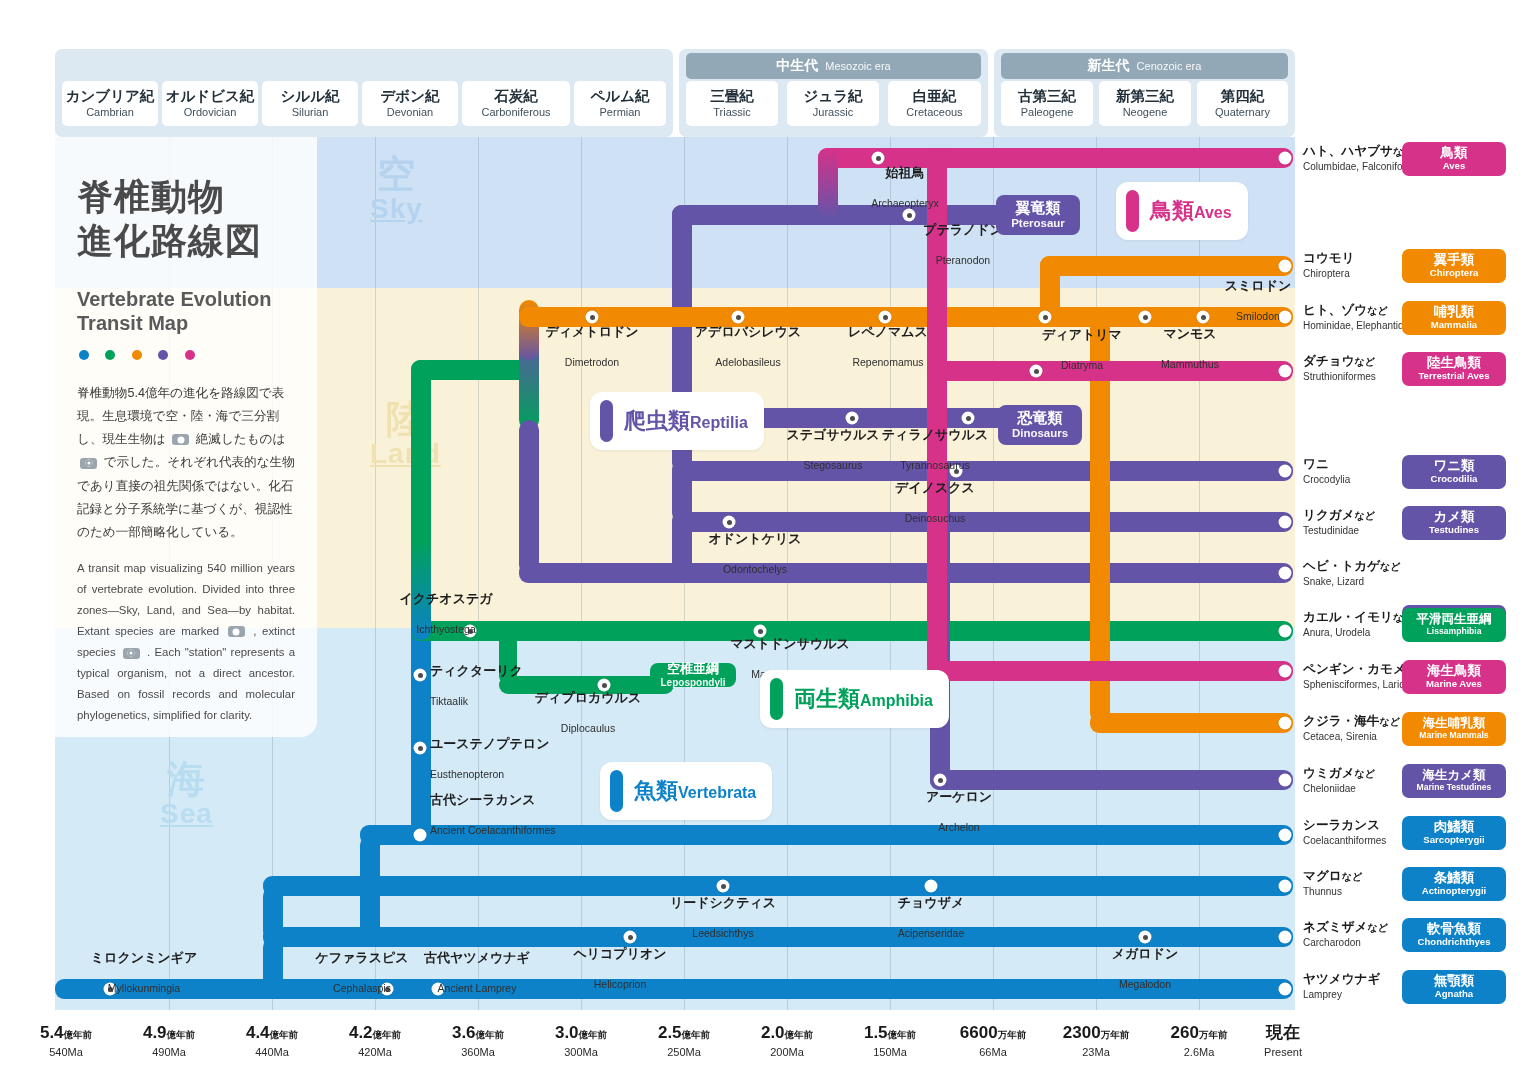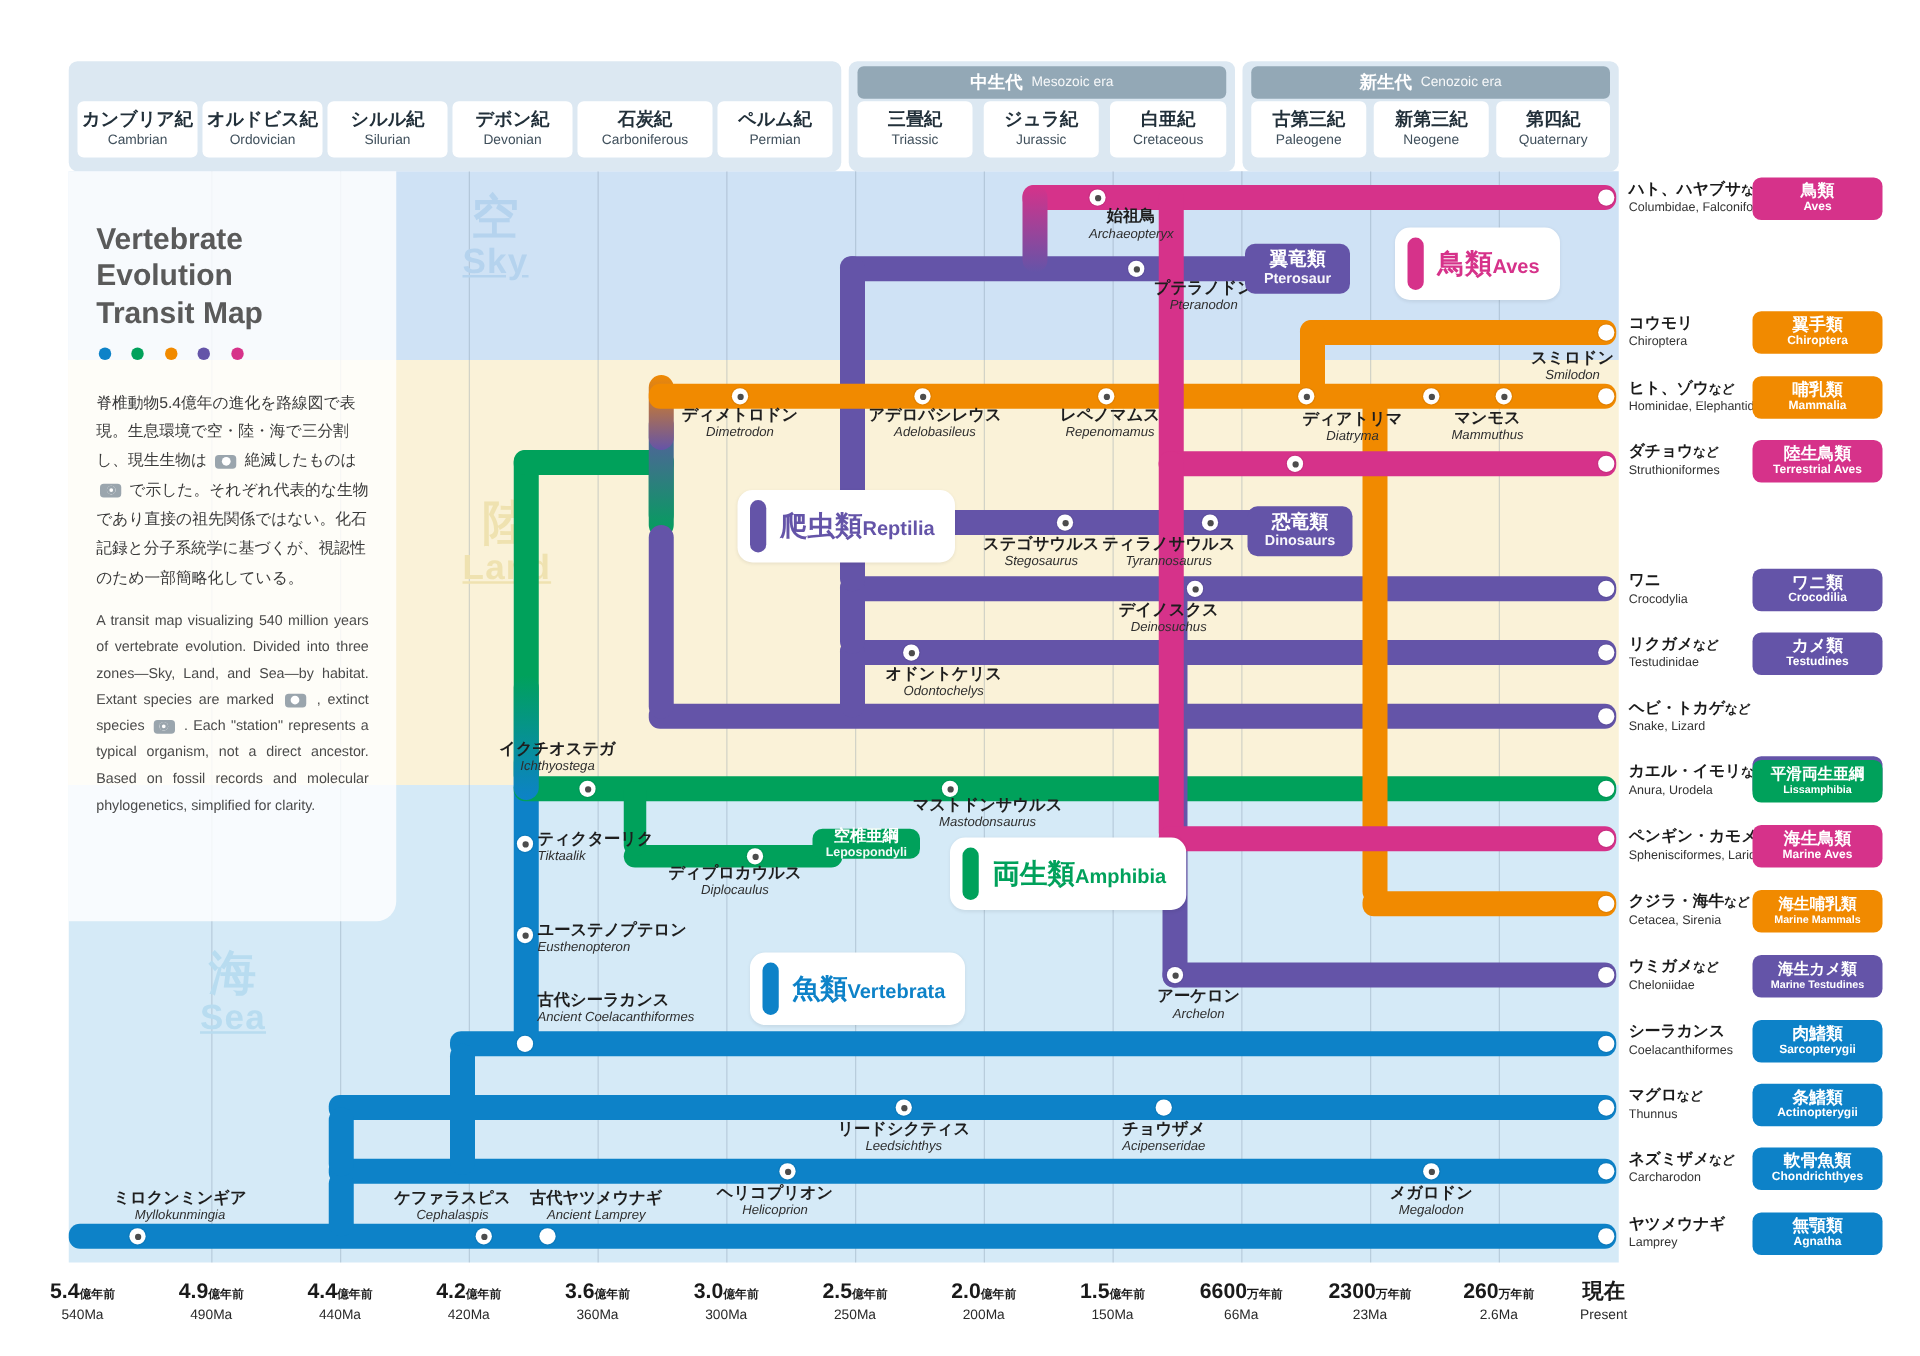--- a/index.html
+++ b/index.html
@@ -32,21 +32,21 @@
               display:flex;flex-direction:column;align-items:center;justify-content:center;}
   .period-box .ja{font-size:14.5px;font-weight:bold;color:#22303a;line-height:1.05;}
   .period-box .en{font-size:11px;color:#40505c;margin-top:1px;}
   .era-group-bg{position:absolute;top:49px;background:#dce8f2;border-radius:7px;}
 
   
   #info{position:absolute;left:55px;top:137px;width:262px;height:600px;
         background:rgba(255,255,255,.82);border-radius:0 0 16px 0;padding:38px 22px 0 22px;
         box-sizing:border-box;}
   #info .t-ja{font-size:36px;font-weight:bold;color:#4a4a4a;line-height:1.22;letter-spacing:1px;}
-  #info .t-en{font-size:24px;font-weight:bold;color:#5a5a5a;line-height:1.22;margin-top:2px;}
+  #info .t-en{font-size:20px;font-weight:bold;color:#5a5a5a;line-height:1.22;margin-top:24px;}
   .dotrow{margin:10px 0 18px 2px;}
   .dotrow i{display:inline-block;width:10px;height:10px;border-radius:50%;margin-right:12px;}
   #info p{margin:0 0 13px 0;}
   .p-ja{font-size:12.6px;line-height:1.85;color:#3a3a3a;}
   .p-en{font-size:11.4px;line-height:1.85;color:#4a4a4a;text-align:justify;}
   .mark{display:inline-block;width:17px;height:11px;border-radius:3px;background:#9aa5ad;
         vertical-align:middle;position:relative;margin:0 3px;}
   .mark::after{content:"";position:absolute;left:50%;top:50%;transform:translate(-50%,-50%);
         width:7px;height:7px;border-radius:50%;background:#fff;}
   .mark.ext::after{background:#fff;box-shadow:inset 0 0 0 2px #9aa5ad;}
@@ -58,21 +58,21 @@
   
   .stn{position:absolute;width:13px;height:13px;border-radius:50%;background:#fff;
        transform:translate(-50%,-50%);box-shadow:0 0 0 1px rgba(0,0,0,.06);}
   .stn.ext{background:#fff;}
   .stn.ext::after{content:"";position:absolute;left:50%;top:50%;transform:translate(-50%,-50%);
        width:5px;height:5px;border-radius:50%;background:#4c4c4c;}
 
   
   .lab{position:absolute;white-space:nowrap;}
   .lab .ja{display:block;font-size:13px;font-weight:bold;color:#1e1e1e;line-height:1.12;}
-  .lab .en{display:block;font-size:10.5px;color:#2e2e2e;line-height:1.12;margin-top:1px;font-style:italic;}
+  .lab .en{display:block;font-size:10.5px;color:#2e2e2e;line-height:1.12;margin-top:17px;}
   .lab.ctr{transform:translateX(-50%);text-align:center;}
   .lab.ctr .ja,.lab.ctr .en{text-align:center;}
 
   
   .badge{position:absolute;background:#fff;border-radius:12px;padding:8px 16px 8px 10px;
          display:flex;align-items:center;gap:11px;box-shadow:0 1px 3px rgba(0,0,0,.07);}
   .badge .bar{width:13px;border-radius:7px;flex:0 0 auto;}
   .badge .tx .ja{font-size:22px;font-weight:bold;line-height:1.05;}
   .badge .tx .en{font-size:16px;font-weight:bold;line-height:1.1;margin-top:1px;}
   .pill{position:absolute;border-radius:8px;display:flex;flex-direction:column;
@@ -418,20 +418,24 @@
   <div class="pill" style="left:998px;top:405px;width:84px;height:40px;background:#6454a8">
     <span class="ja">恐竜類</span>
     <span class="en">Dinosaurs</span>
   </div>
   <div class="pill sm" style="left:650px;top:663px;width:86px;height:24px;background:#00a15b">
     <span class="ja">空椎亜綱</span>
     <span class="en">Lepospondyli</span>
   </div>
 
   <div id="info">
+    <div class="t-ja">
+      <span>脊椎動物</span><br>
+      <span>進化路線図</span>
+    </div>
     <div class="t-en">
       <span>Vertebrate Evolution</span><br>
       <span>Transit Map</span>
     </div>
     <div class="dotrow">
       <i style="background:#0d82c8"></i>
       <i style="background:#00a15b"></i>
       <i style="background:#f18a00"></i>
       <i style="background:#6454a8"></i>
       <i style="background:#d6328a"></i>

